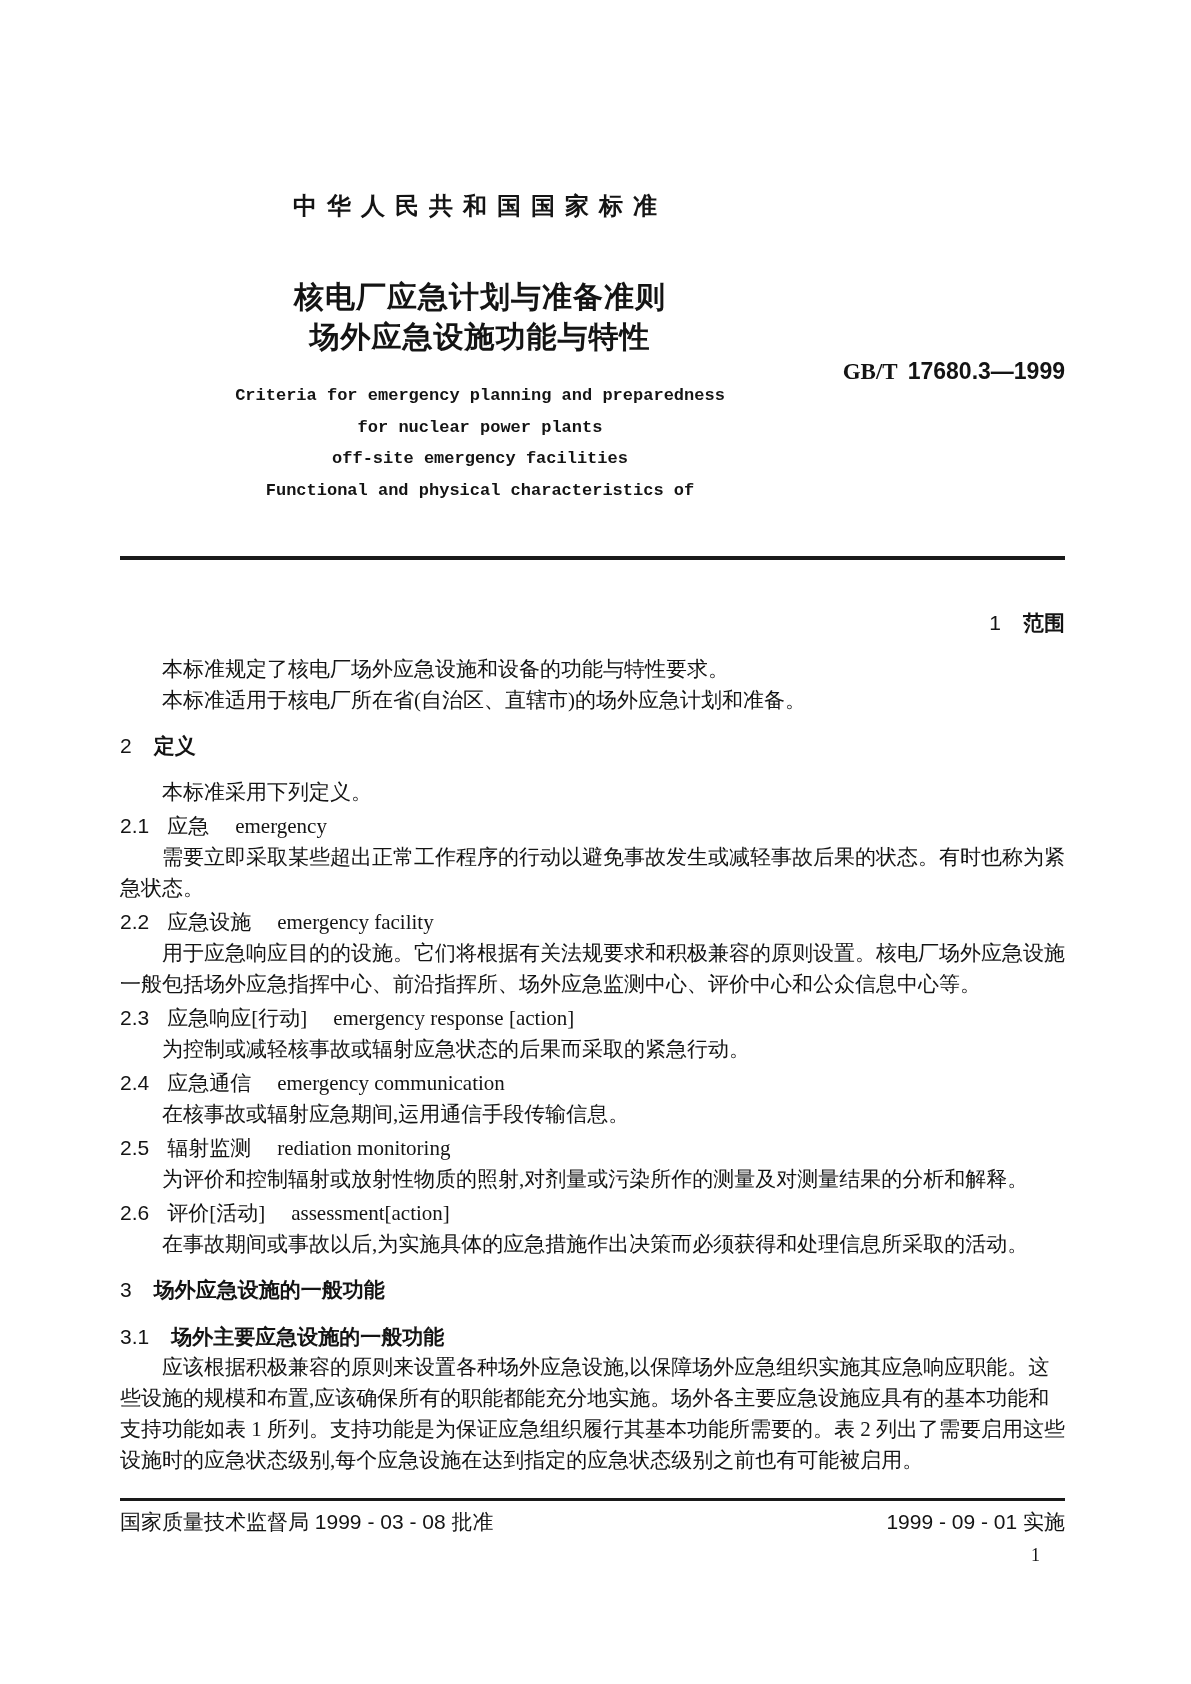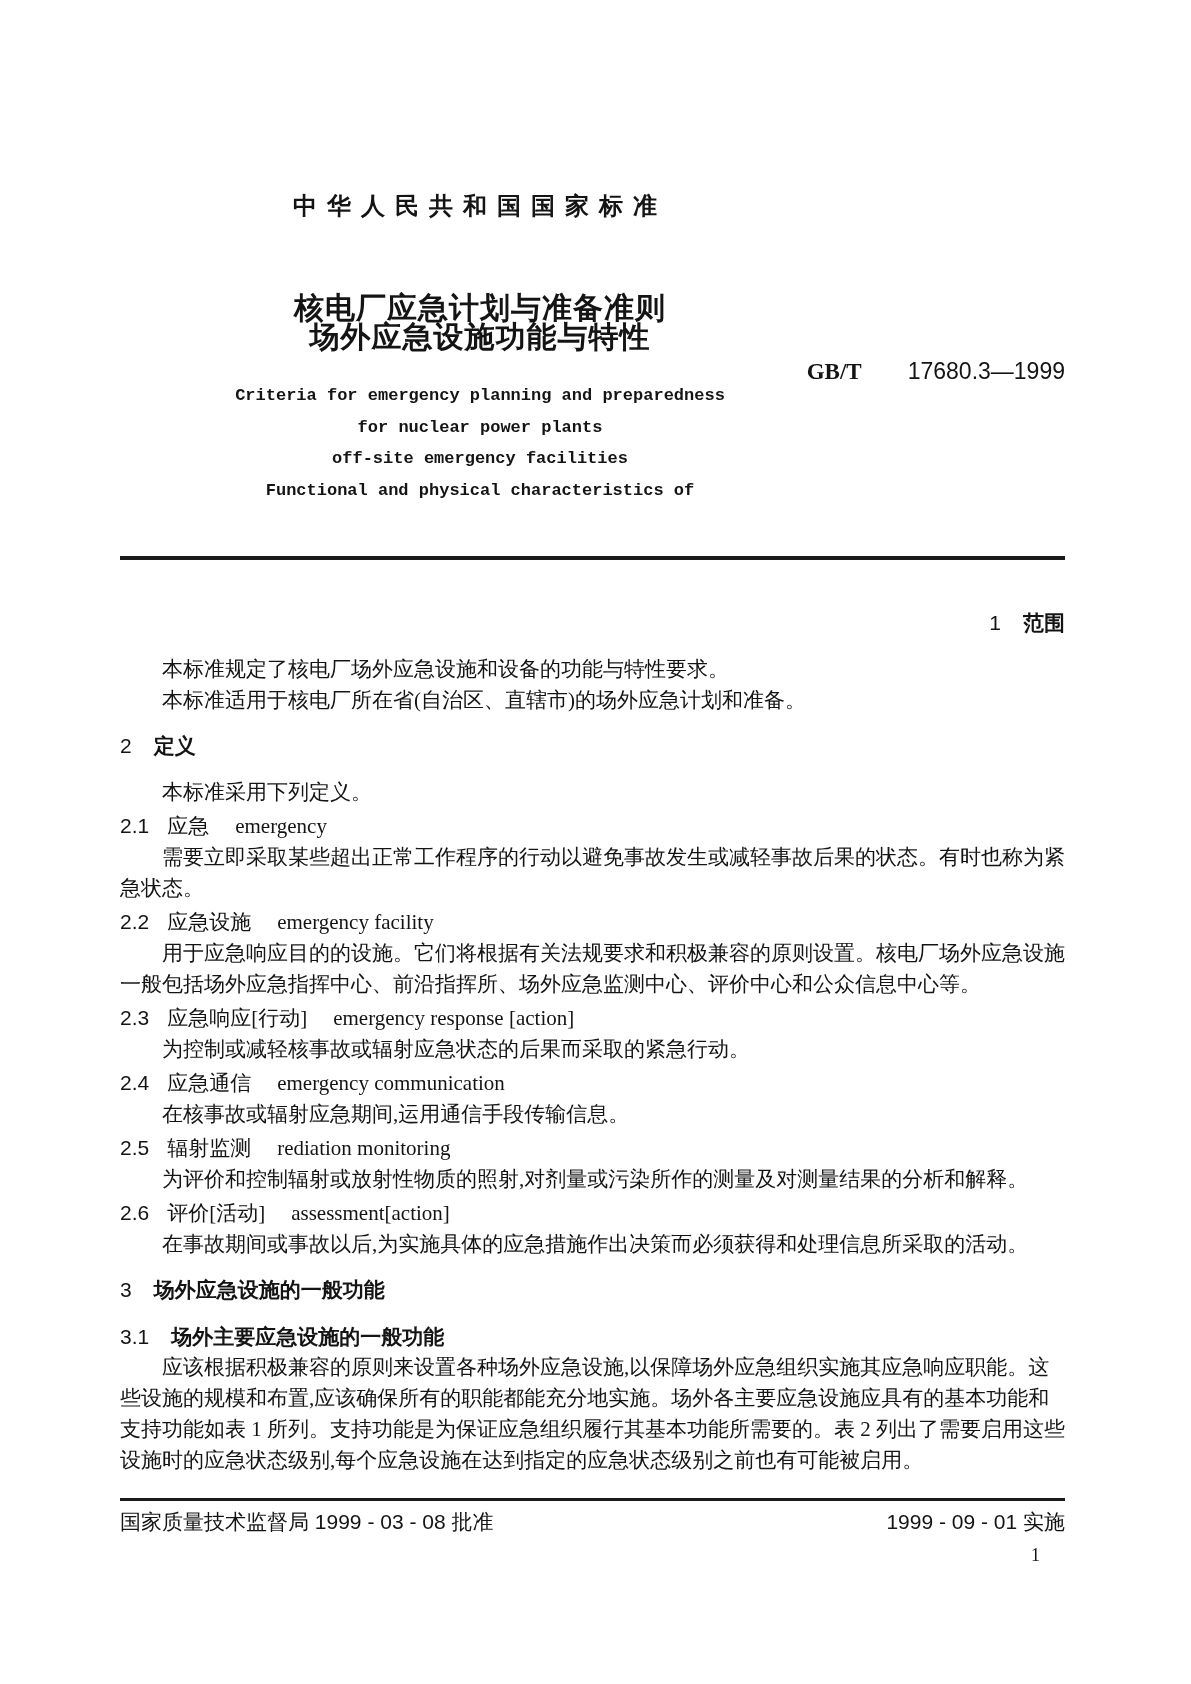--- a/index.html
+++ b/index.html
@@ -33,21 +33,21 @@
   .title-cn {
     position: absolute;
     left: 0;
     width: 100%;
     font-family: "Liberation Sans", "DejaVu Sans", sans-serif;
     font-weight: bold;
     font-size: 30px;
     letter-spacing: 1px;
     white-space: nowrap;
   }
-  .title-cn.l1 { top: 288px; }
+  .title-cn.l1 { top: 277px; }
   .title-cn.l2 { top: 317px; }
   .title-en {
     position: absolute;
     left: 0; top: 380px;
     width: 100%;
     font-family: Liberation Mono, monospace;
     font-weight: bold;
     font-size: 17px;
     line-height: 31.5px;
   }
@@ -59,22 +59,21 @@
     white-space: nowrap;
   }
   .std-code .code-prefix {
     font-family: "Liberation Serif", "DejaVu Serif", serif;
     font-weight: bold;
     margin-right: 10px;
     margin-left: 20px;
   }
   .std-code .code-number {
     font-family: "Liberation Sans", "DejaVu Sans", sans-serif;
-    font-weight: normal;
-    margin-left: 36px;
+    font-weight: bold;
   }
   
   .rule-top {
     position: absolute;
     left: 120px; top: 556px;
     width: 945px; height: 4px;
     background: #1a1a1a;
   }
   .rule-bottom {
     position: absolute;

